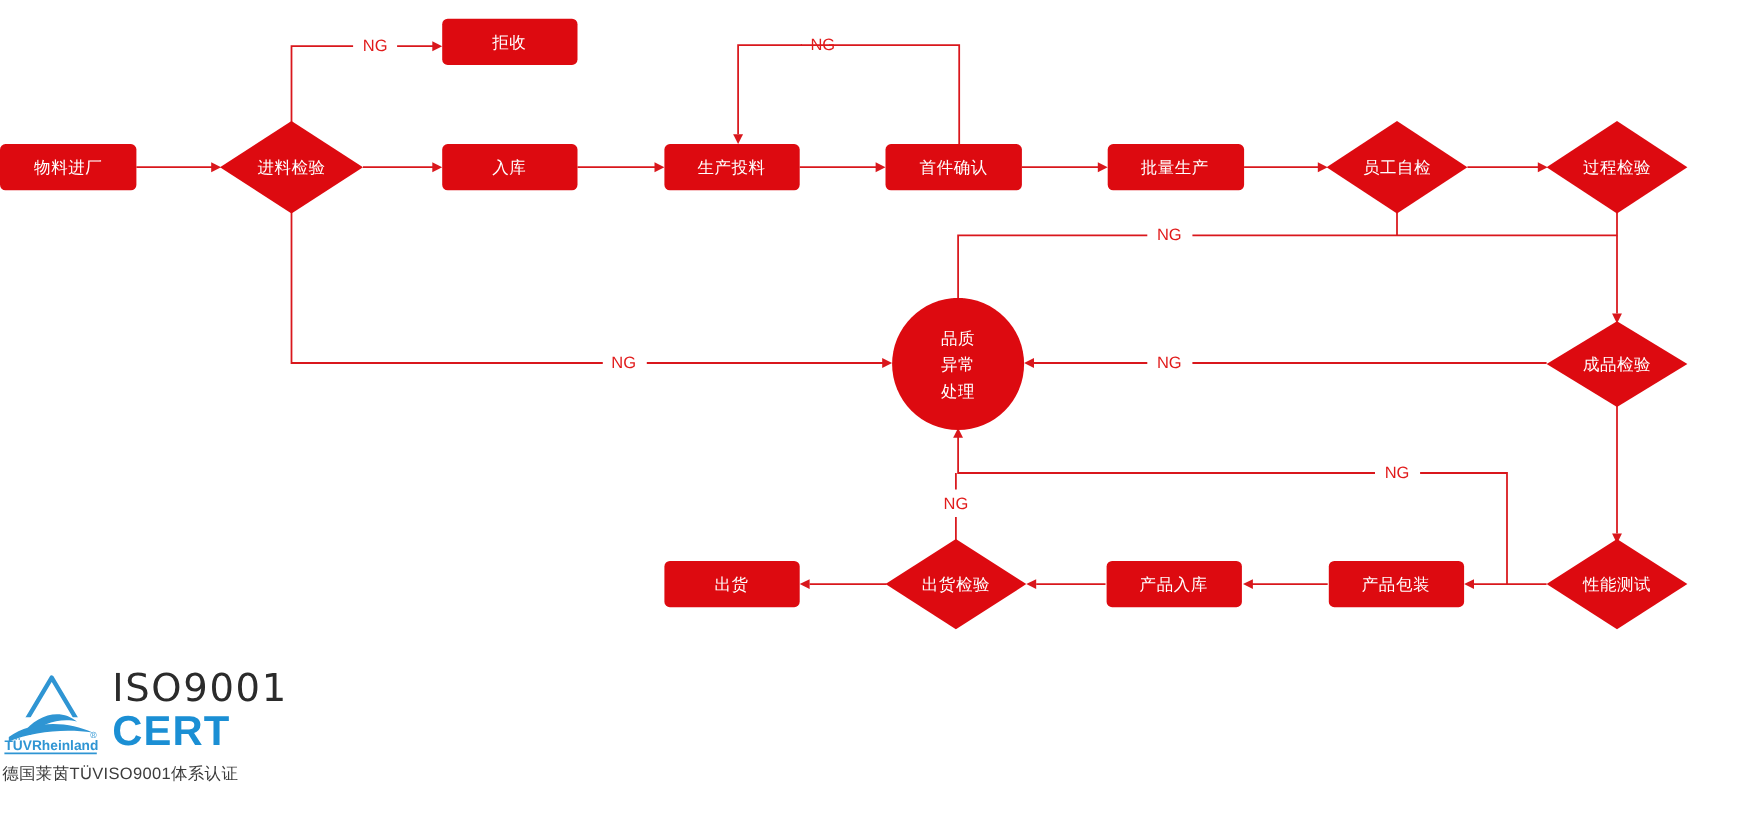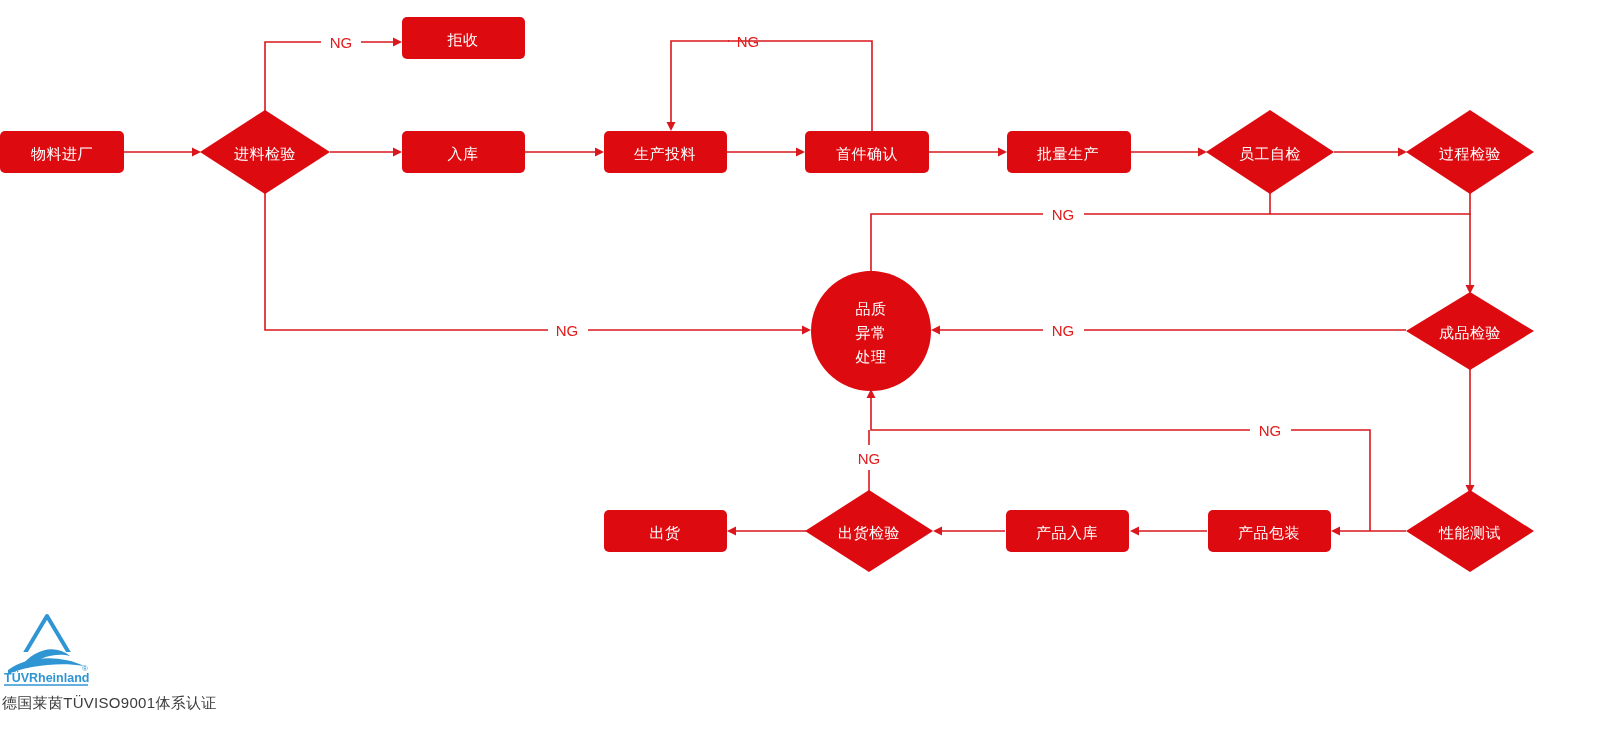--- a/index.html
+++ b/index.html
@@ -333,16 +333,20 @@
 
         <path d="M20 60 C 34 40, 56 36, 70 48 C 56 44, 36 50, 28 60 Z" fill="#2f95d3"></path>
 
         <path d="M8 62 C 28 47, 62 47, 84 58 C 60 54, 30 57, 8 66 Z" fill="#2f95d3"></path>
 
         <text x="4" y="74" font-family="Liberation Sans, sans-serif" font-size="12.5" font-weight="bold" fill="#2f95d3">TÜVRheinland</text>
         <text x="82" y="63" font-family="Liberation Sans, sans-serif" font-size="8" fill="#2f95d3">®</text>
         <line x1="4" y1="77" x2="88" y2="77" stroke="#2f95d3" stroke-width="1.6"></line>
       </svg>
     </div>
+    <div class="iso-text">
+      <span class="iso-top">ISO9001</span>
+      <span class="iso-bottom">CERT</span>
+    </div>
   </div>
 </div>
 
 <div id="logo-caption">德国莱茵TÜVISO9001体系认证</div>
 
 </body></html>

